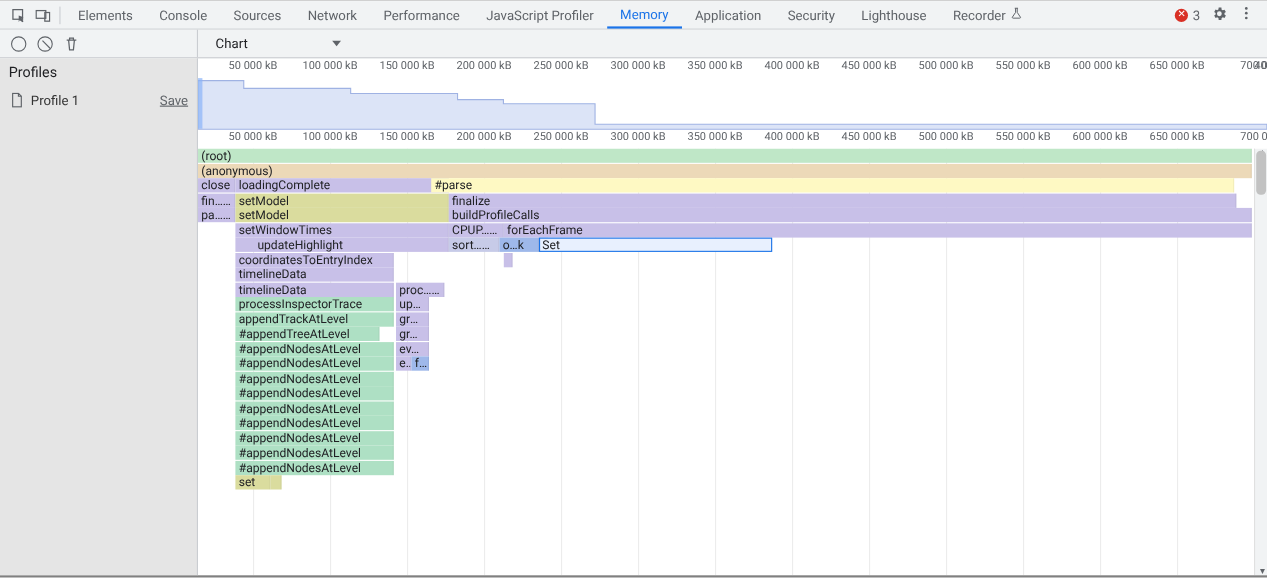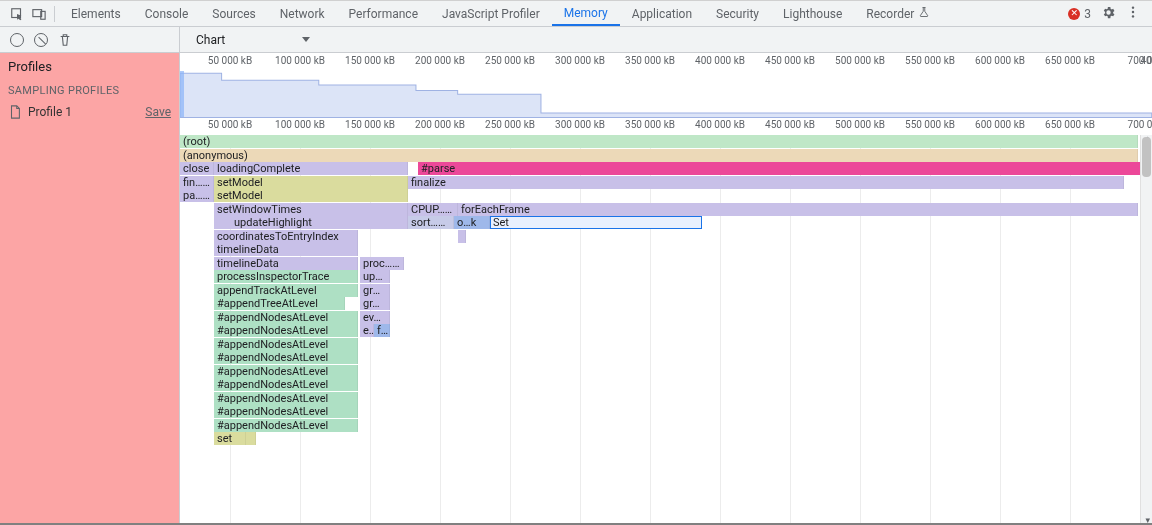--- a/index.html
+++ b/index.html
@@ -75,21 +75,21 @@
     display:flex; align-items:center; gap:77px; padding:2px 8px;
     color:#202124; cursor:pointer;
   }
   .caret-down {
     width:0;height:0;border-left:4px solid transparent;border-right:4px solid transparent;border-top:5px solid #5f6368;
   }
 
   
   .main { display:flex; height: calc(525px - 26px - 26px - 3px); }
   .sidebar {
-    width: 180px; border-right:1px solid #cacdd1; background:#fca5a5;
+    width: 180px; border-right:1px solid #cacdd1; background:#e5e5e5;
     display:flex; flex-direction:column;
   }
   .sidebar-header { padding:6px 8px; color:#202124; font-size:13px;}
   .sidebar-section-label { padding:4px 8px; color:#5f6368; font-size:11px; letter-spacing:.3px;}
   .profile-row {
      display:flex; align-items:center; justify-content:space-between;
      padding:4px 8px; cursor:pointer;
   }
   .profile-row .left { display:flex; align-items:center; gap:6px;}
   .doc-icon { width:14px; height:14px; }
@@ -210,21 +210,20 @@
     <div class="select-box">
       <span>Chart</span>
       <span class="caret-down"></span>
     </div>
   </div>
 </div>
 
 <div class="main">
   <div class="sidebar">
     <div class="sidebar-header">Profiles</div>
-    <div class="sidebar-section-label">SAMPLING PROFILES</div>
     <div class="profile-row">
       <div class="left">
         <span class="doc-icon">
           <svg viewBox="0 0 16 16" width="14" height="14">
               <path fill="none" stroke="#5f6368" stroke-width="1.2" d="M4 1h6l3 3v11H4z"></path>
               <path fill="none" stroke="#5f6368" stroke-width="1.2" d="M10 1v3h3"></path>
             </svg>
         </span>
         <span>Profile 1</span>
       </div>
@@ -296,30 +295,31 @@
       <div class="flame-rows" id="flame-rows">
           <div class="frow">
             <div class="fcell" style="left: 0px; width: 958px; background: rgb(191, 231, 199);">(root)</div>
           </div>
           <div class="frow">
             <div class="fcell" style="left: 0px; width: 958px; background: rgb(236, 217, 184);">(anonymous)</div>
           </div>
           <div class="frow">
             <div class="fcell" style="left: 0px; width: 34px; background: rgb(200, 192, 232);">close</div>
             <div class="fcell" style="left: 34px; width: 194px; background: rgb(200, 192, 232);">loadingComplete</div>
-            <div class="fcell" style="left: 238px; width: 730px; background: #ec4899;">#parse</div>
+            <div class="fcell" style="left: 212px; width: 730px; background: #fef9c3;">#parse</div>
           </div>
           <div class="frow">
             <div class="fcell" style="left: 0px; width: 34px; background: rgb(200, 192, 232);">fin…ce</div>
             <div class="fcell" style="left: 34px; width: 194px; background: rgb(218, 220, 158);">setModel</div>
             <div class="fcell" style="left: 228px; width: 716px; background: rgb(200, 192, 232);">finalize</div>
           </div>
           <div class="frow">
             <div class="fcell" style="left: 0px; width: 34px; background: rgb(200, 192, 232);">pa…at</div>
             <div class="fcell" style="left: 34px; width: 194px; background: rgb(218, 220, 158);">setModel</div>
+            <div class="fcell" style="left: 228px; width: 730px; background: rgb(200, 192, 232);">buildProfileCalls</div>
           </div>
           <div class="frow">
             <div class="fcell" style="left: 34px; width: 194px; background: rgb(200, 192, 232);">setWindowTimes</div>
             <div class="fcell" style="left: 228px; width: 50px; background: rgb(200, 192, 232);">CPUP…del</div>
             <div class="fcell" style="left: 278px; width: 680px; background: rgb(200, 192, 232);">forEachFrame</div>
           </div>
           <div class="frow">
             <div class="fcell" style="left: 34px; width: 194px; background: rgb(200, 192, 232); padding-left: 20px;">updateHighlight</div>
             <div class="fcell" style="left: 228px; width: 46px; background: rgb(199, 203, 232);">sort…ples</div>
             <div class="fcell" style="left: 274px; width: 44px; background: rgb(158, 184, 234);">o…k</div>

